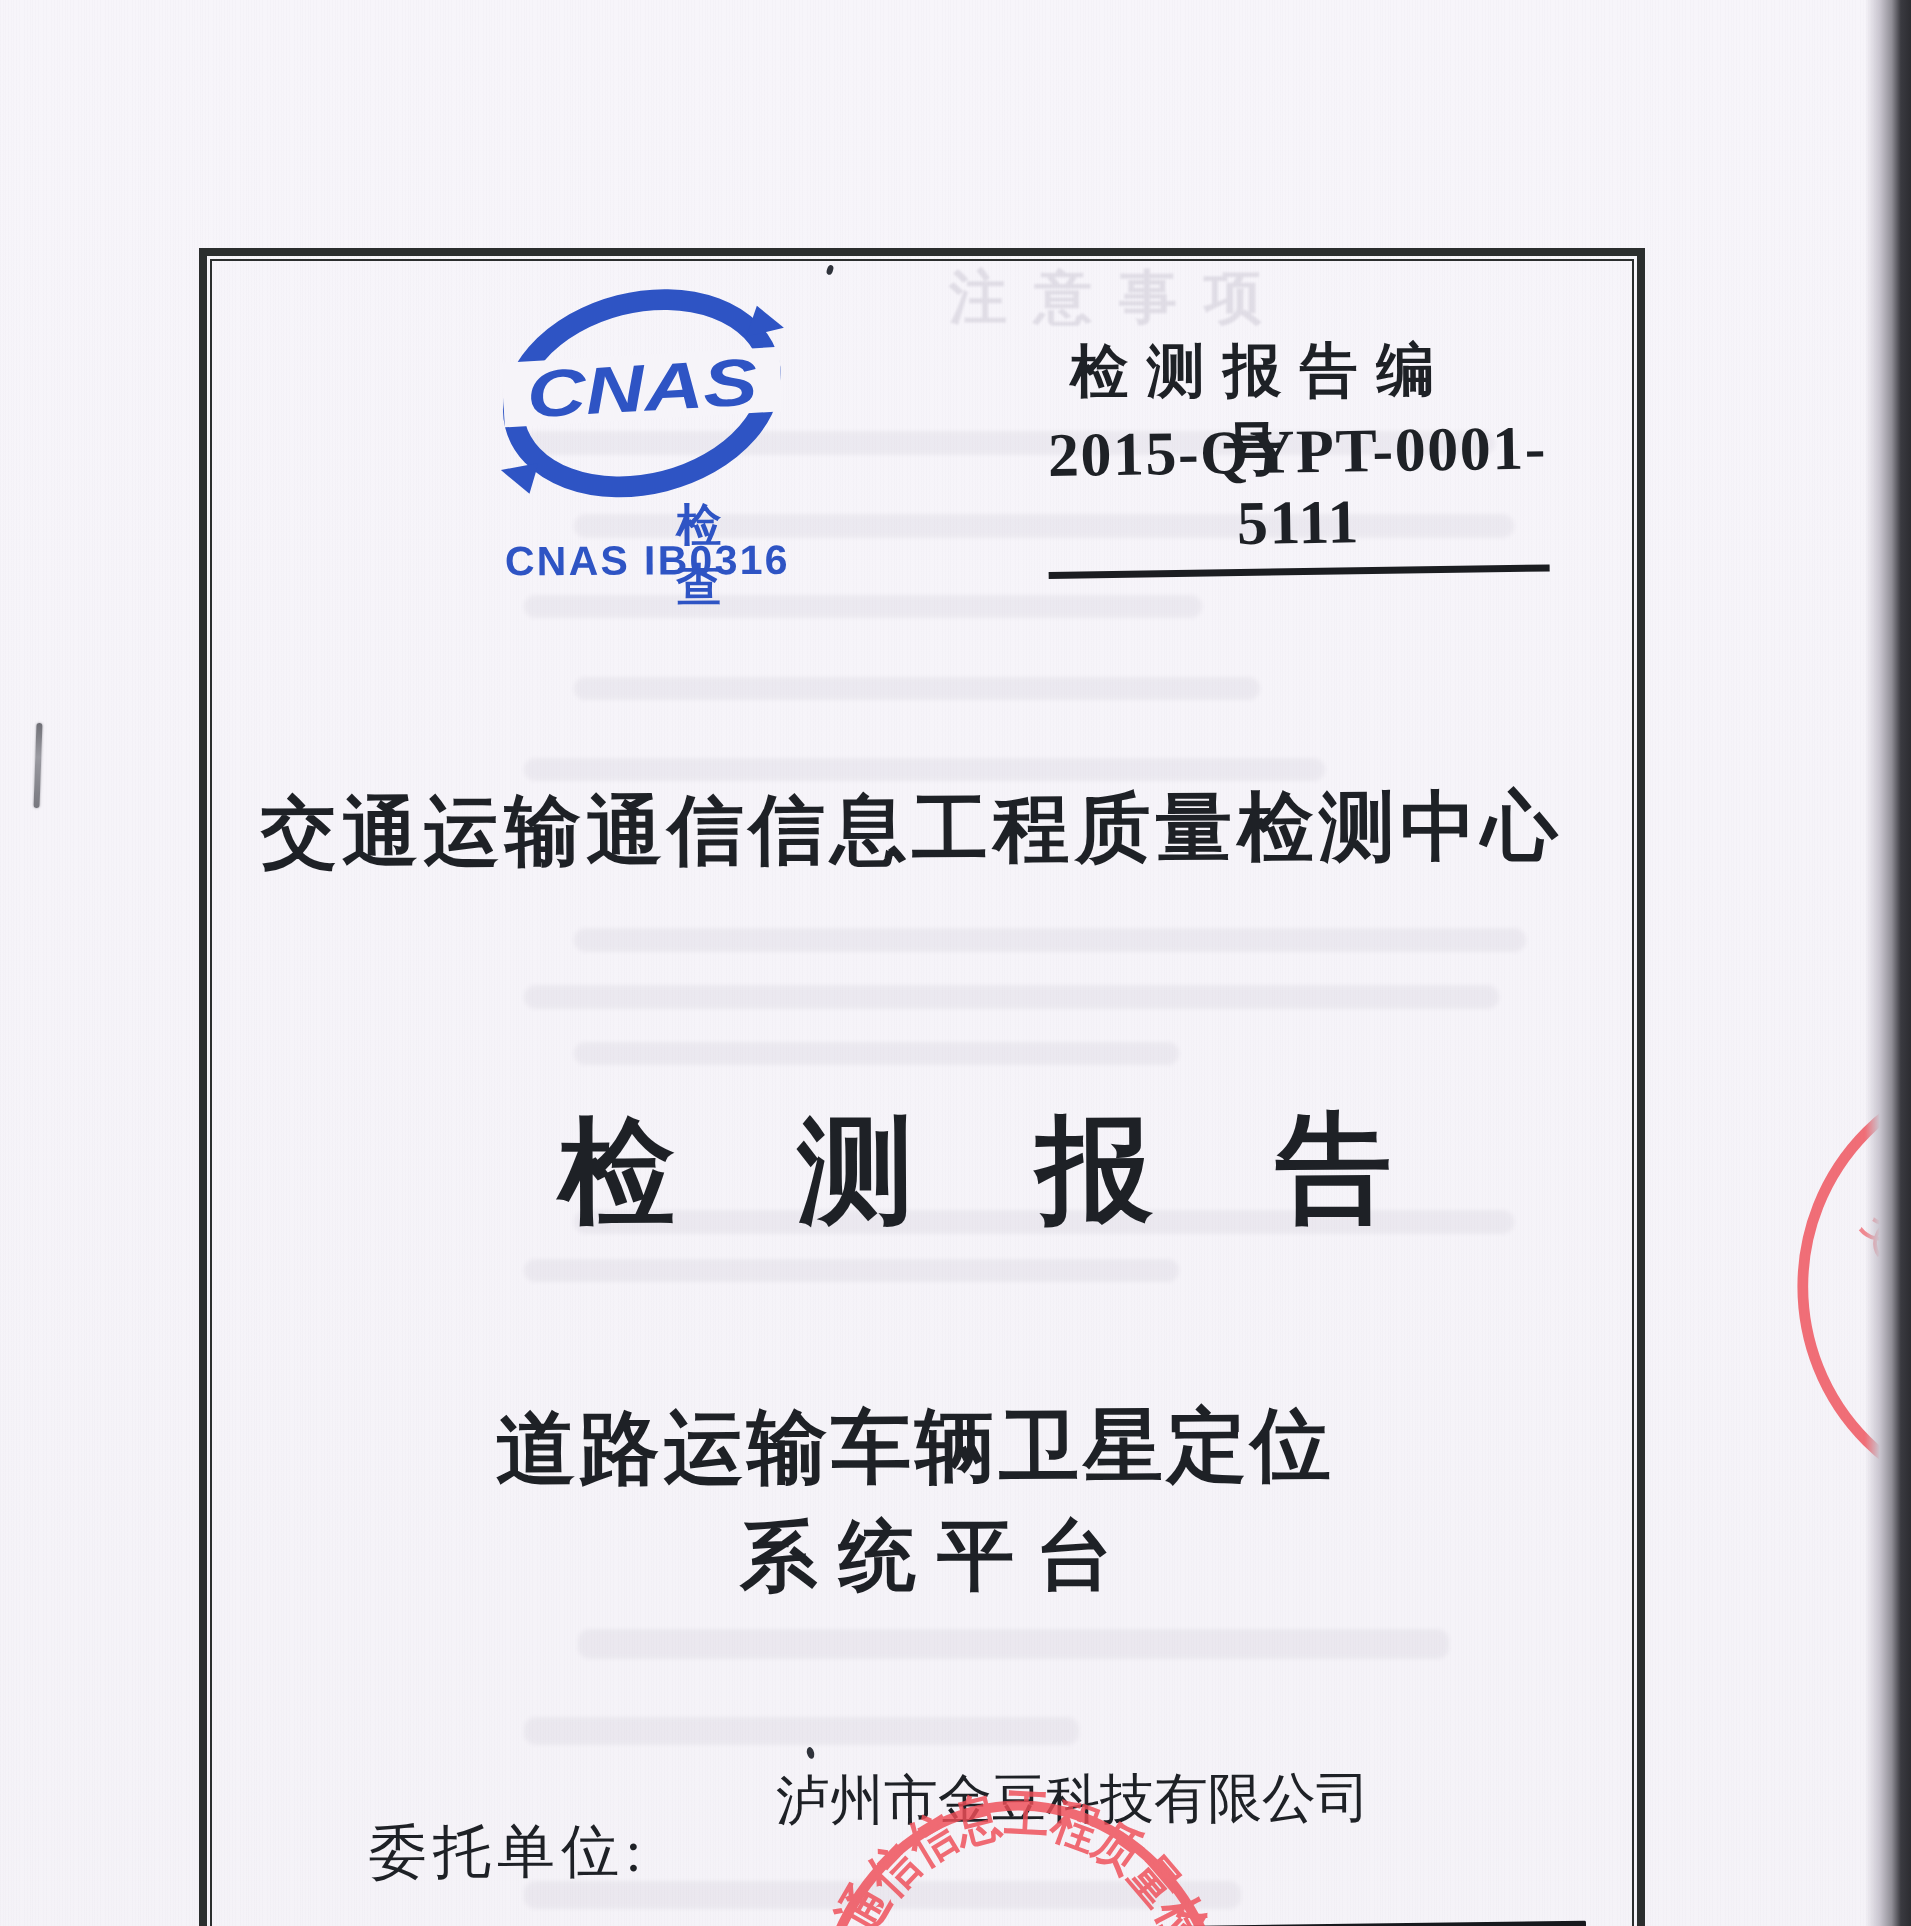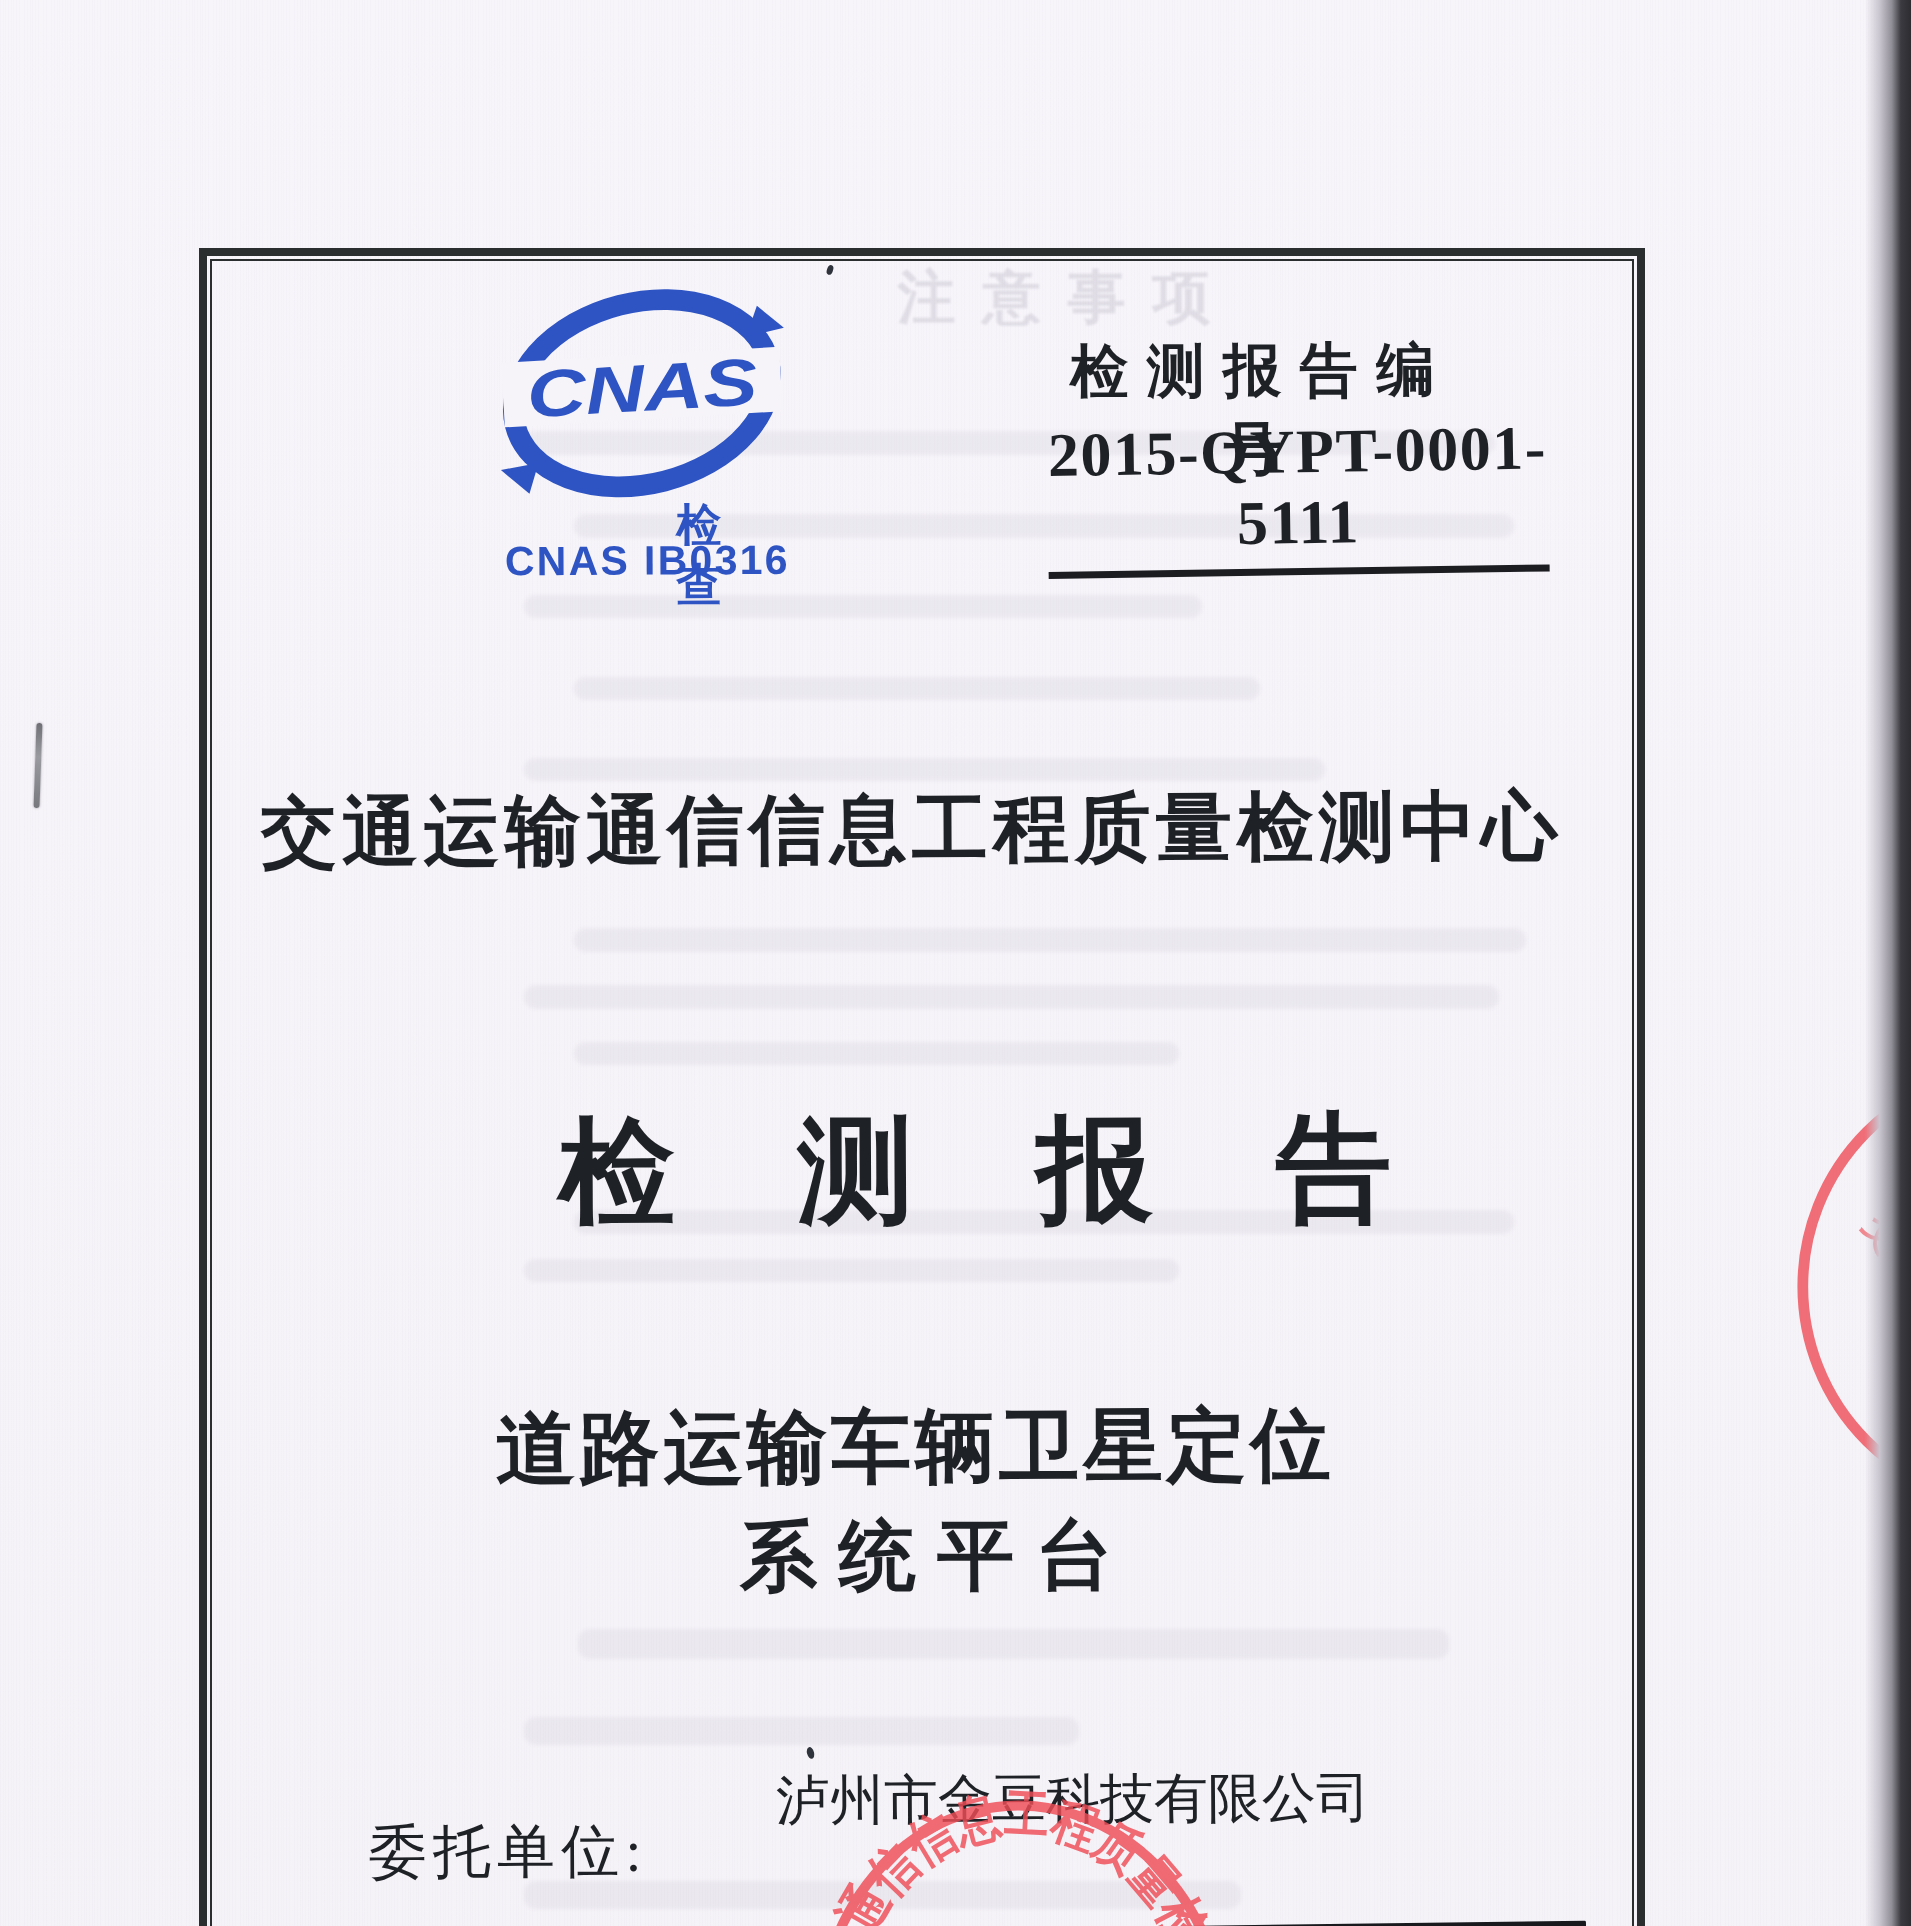--- a/index.html
+++ b/index.html
@@ -16,21 +16,21 @@
   }
   .rot{position:absolute;inset:0;transform:rotate(-0.3deg);transform-origin:50% 50%;}
 
   
   .frame{position:absolute;left:199px;top:248px;width:1430px;height:2170px;
     border:8.5px solid #2b2e2e;}
   .frame-inner{position:absolute;inset:3.1px;border:2.3px solid #2b2e2e;}
 
   
   .ghost-bar{position:absolute;background:#6f6782;opacity:.07;filter:blur(1.9px);border-radius:11.6px;}
-  .ghost-title{position:absolute;left:848px;top:259px;width:385px;text-align:center;
+  .ghost-title{position:absolute;left:877px;top:259px;width:385px;text-align:right;
     font-size:58px;font-weight:bold;letter-spacing:27px;padding-left:27px;
     color:#6f6782;opacity:.16;filter:blur(0.8px);}
 
   
   .logo-svg{position:absolute;left:497px;top:287px;}
   .logo-check{position:absolute;left:524px;top:494px;width:262px;text-align:center;
     font-size:45px;font-weight:bold;letter-spacing:96px;padding-left:96px;color:#2e54c4;
     font-family:"Liberation Sans","DejaVu Sans",sans-serif;}
   .logo-code{position:absolute;left:482px;top:536px;width:339px;text-align:center;
     font-size:41px;font-weight:bold;letter-spacing:2.3px;color:#2e54c4;

